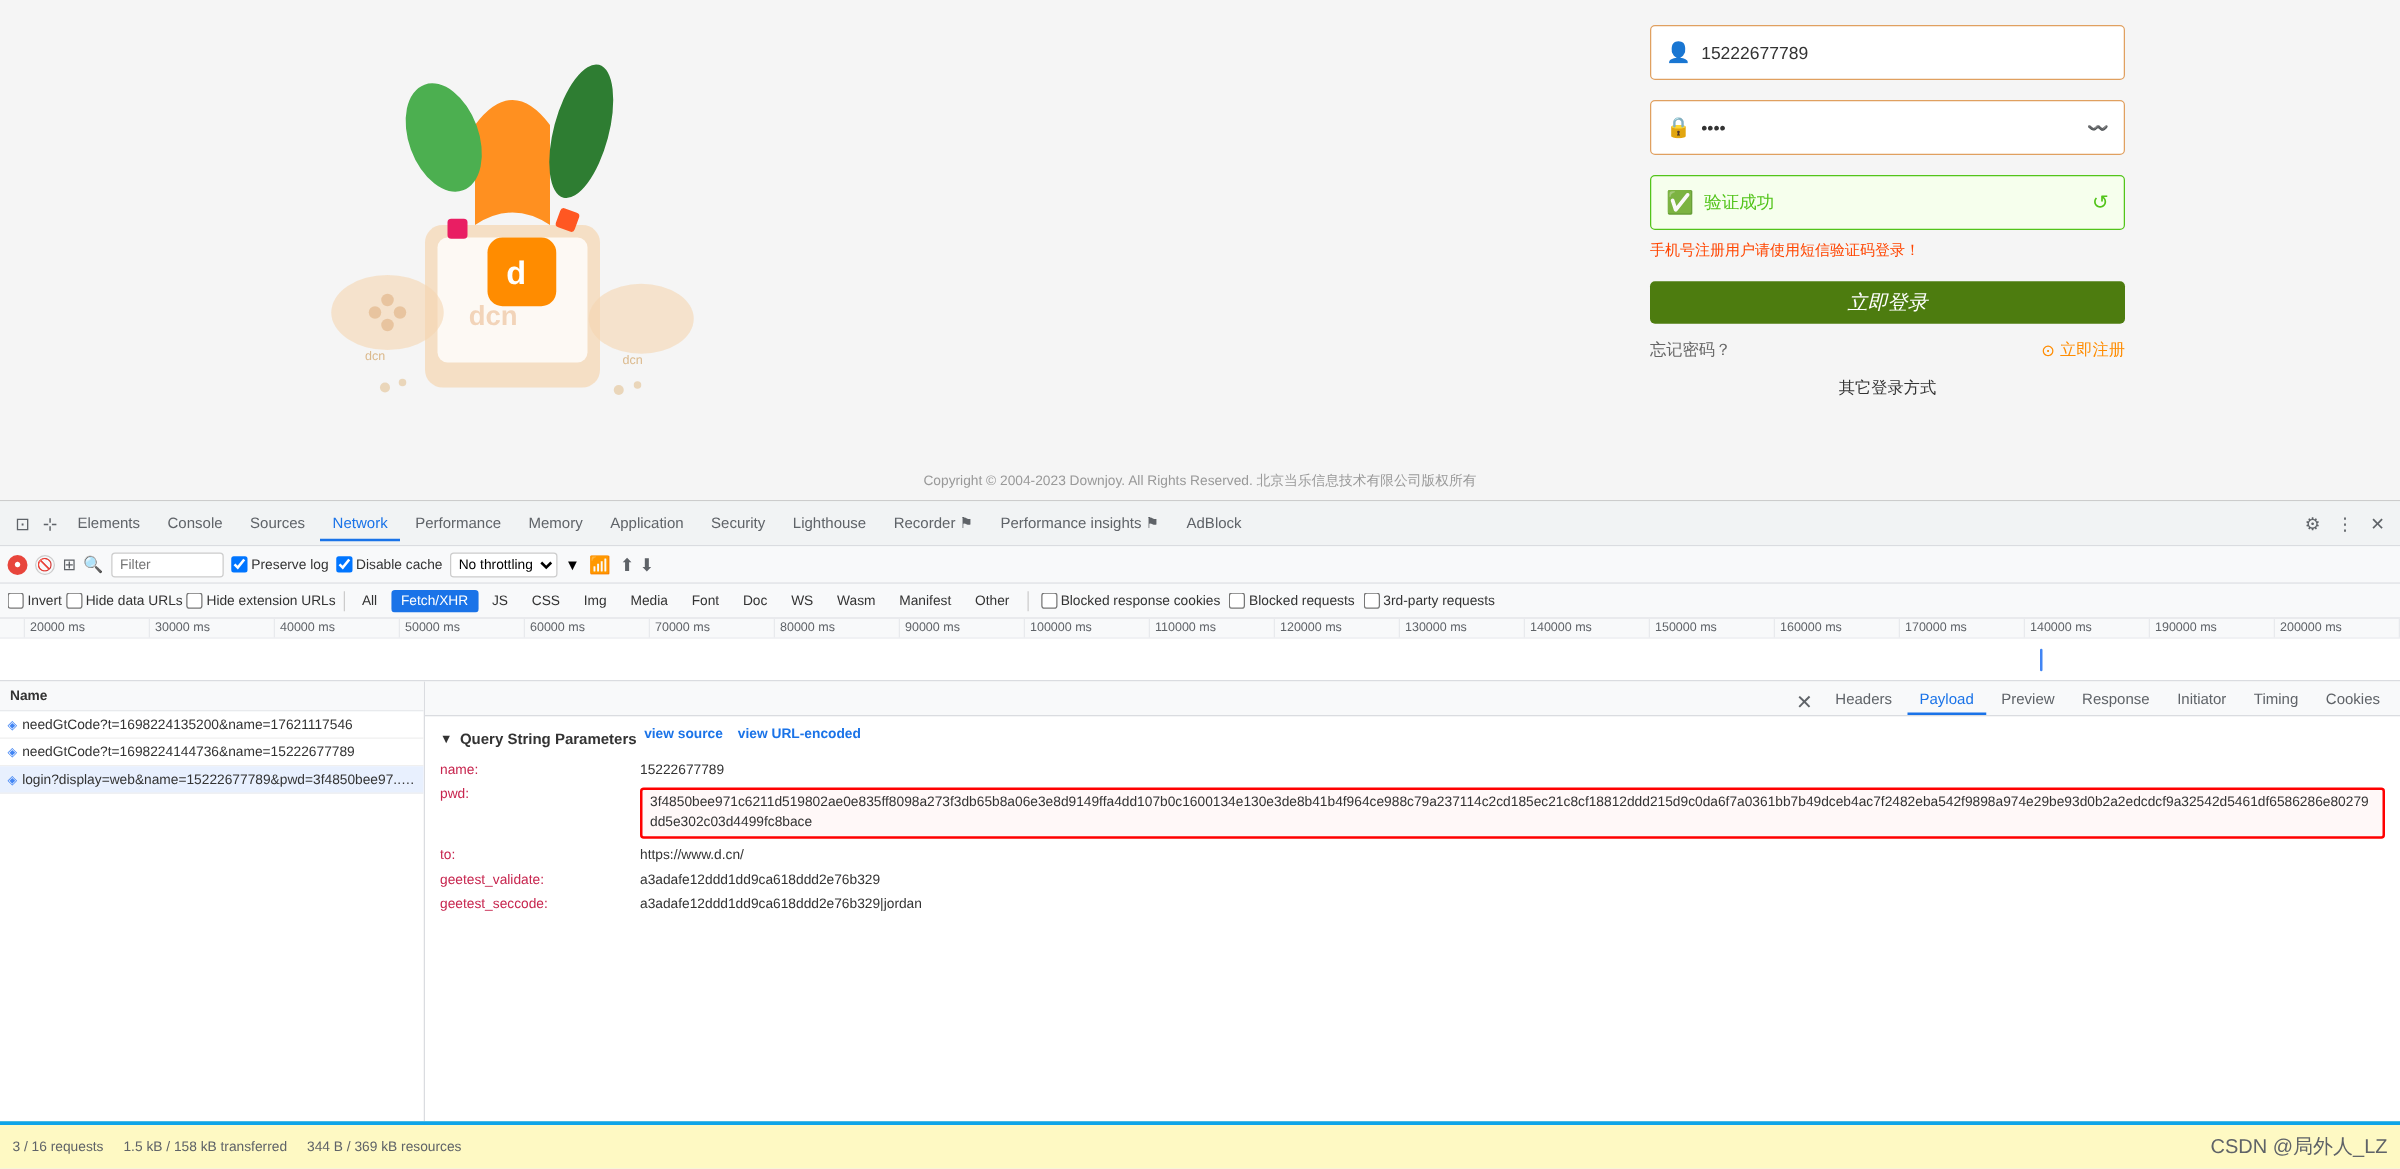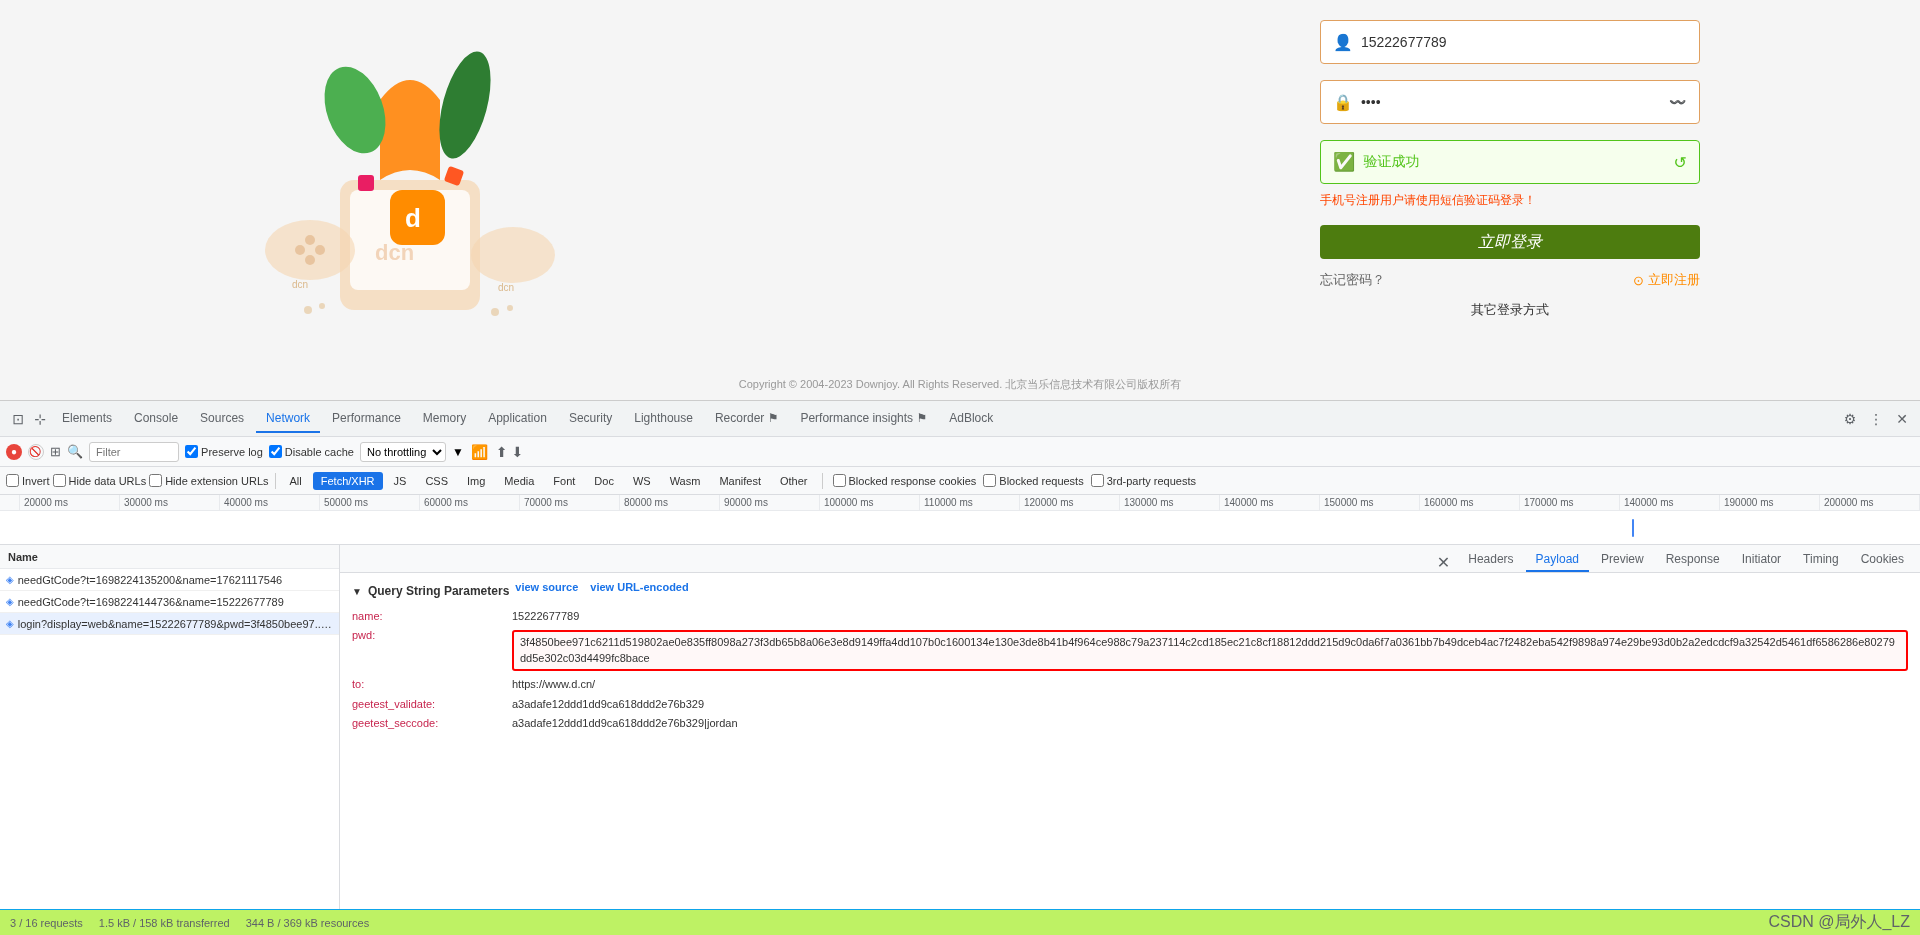--- a/index.html
+++ b/index.html
@@ -429,23 +429,23 @@
       padding: 3px 6px;
       background: #fff8f8;
       margin: 2px 0;
       font-size: 11px;
       color: #333;
       word-break: break-all;
     }
 
     
     .status-bar {
-      height: 26px;
-      background: #bef264;
-      border-top: 1px solid #0ea5e9;
+      height: 38px;
+      background: #fef9c3;
+      border-top: 3px solid #0ea5e9;
       display: flex;
       align-items: center;
       padding: 0 10px;
       font-size: 11px;
       color: #5f6368;
       gap: 16px;
     }
     .status-bar-right {
       margin-left: auto;
       font-size: 16px;

